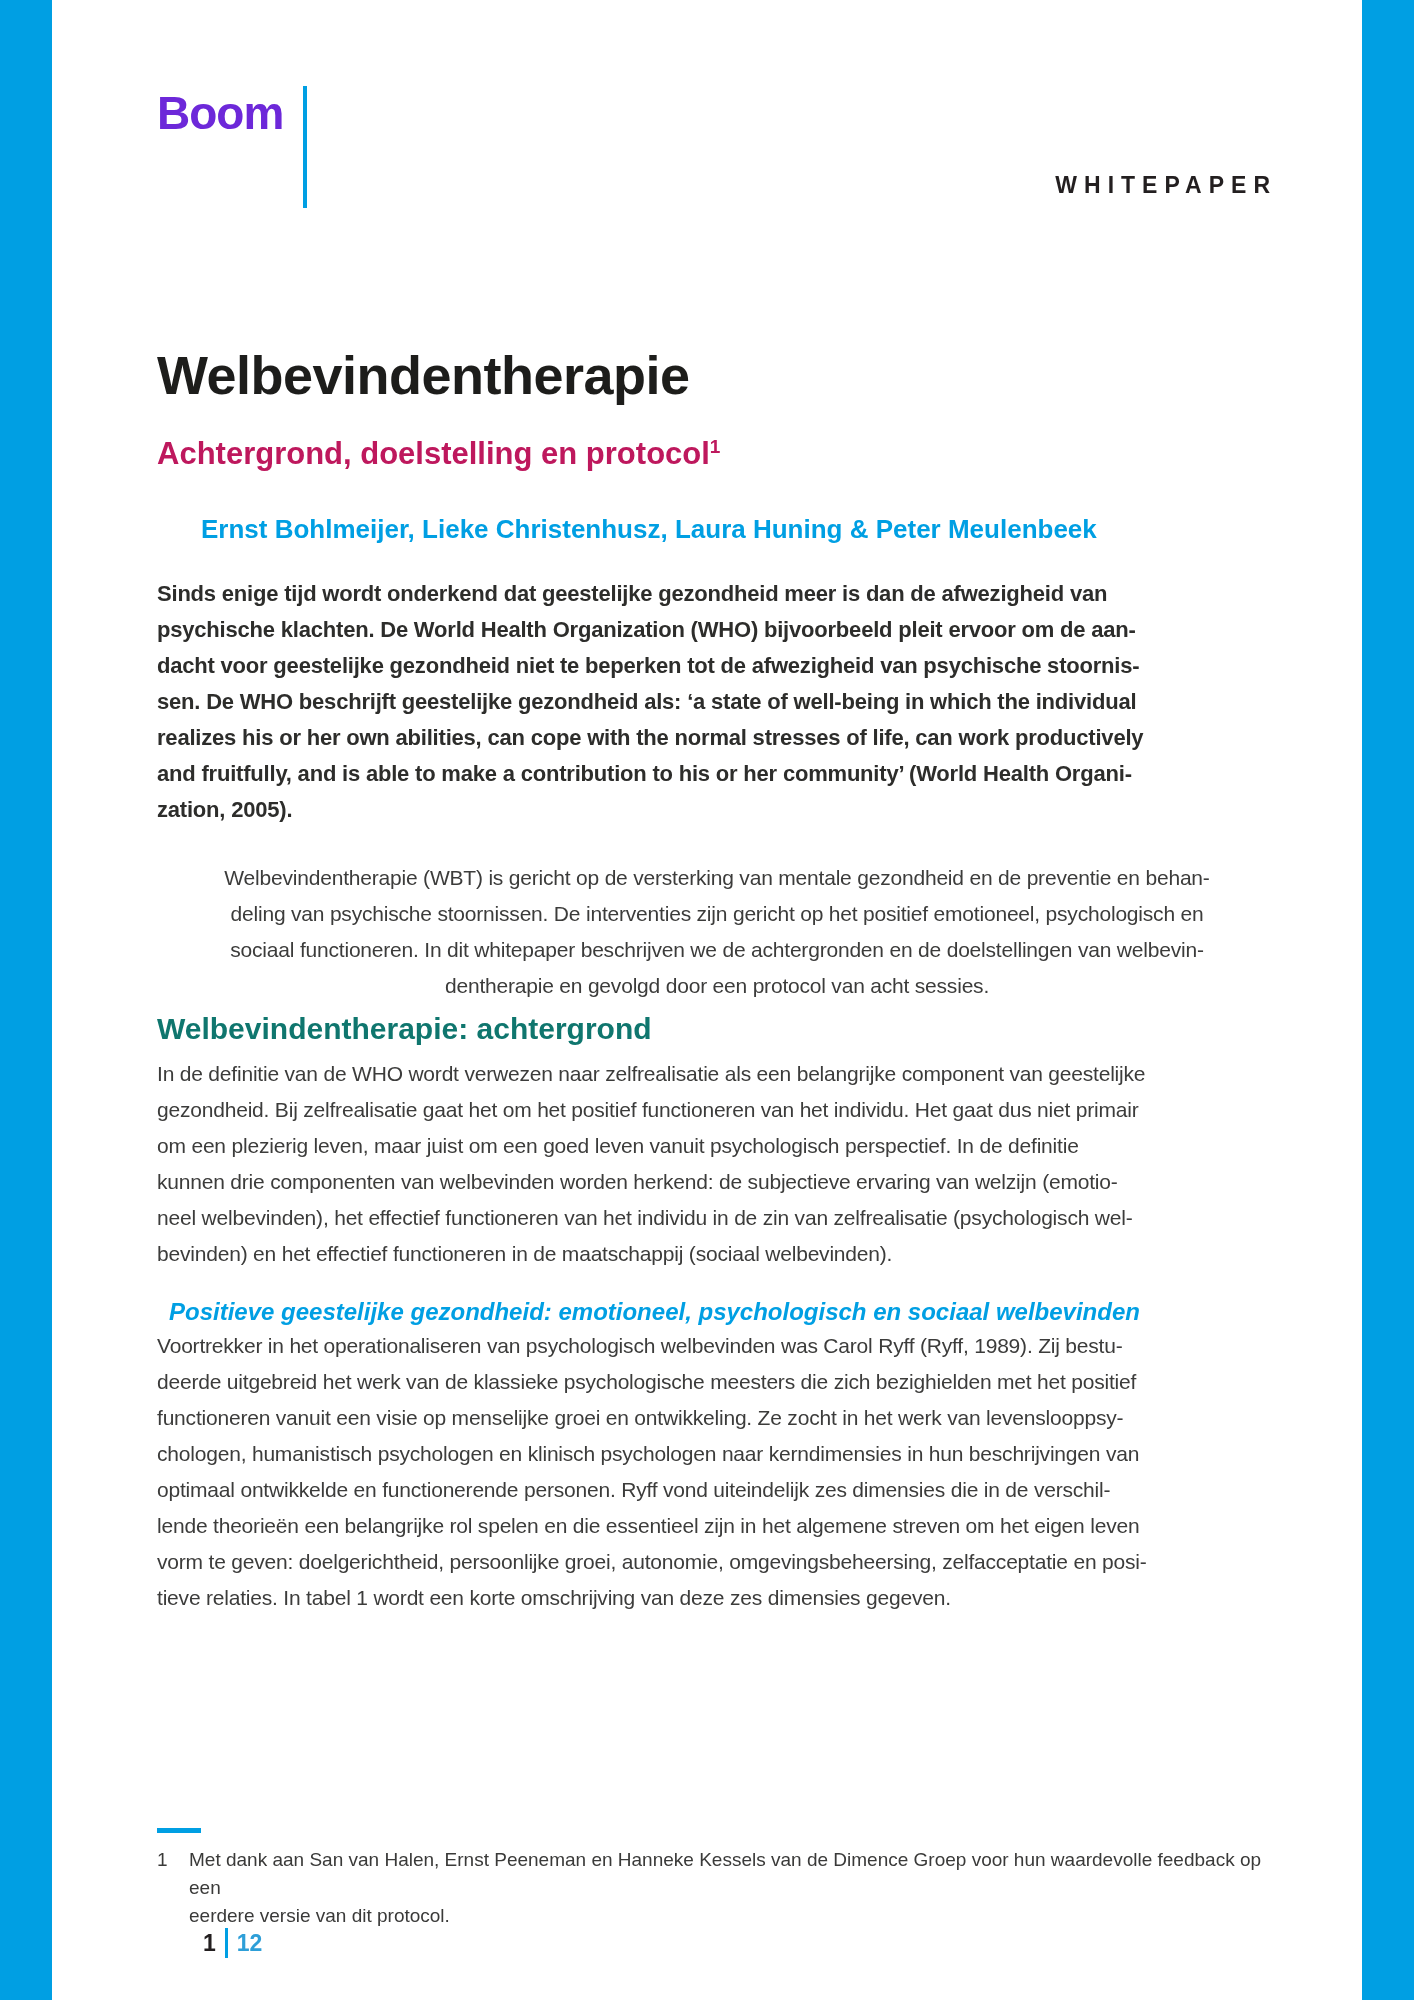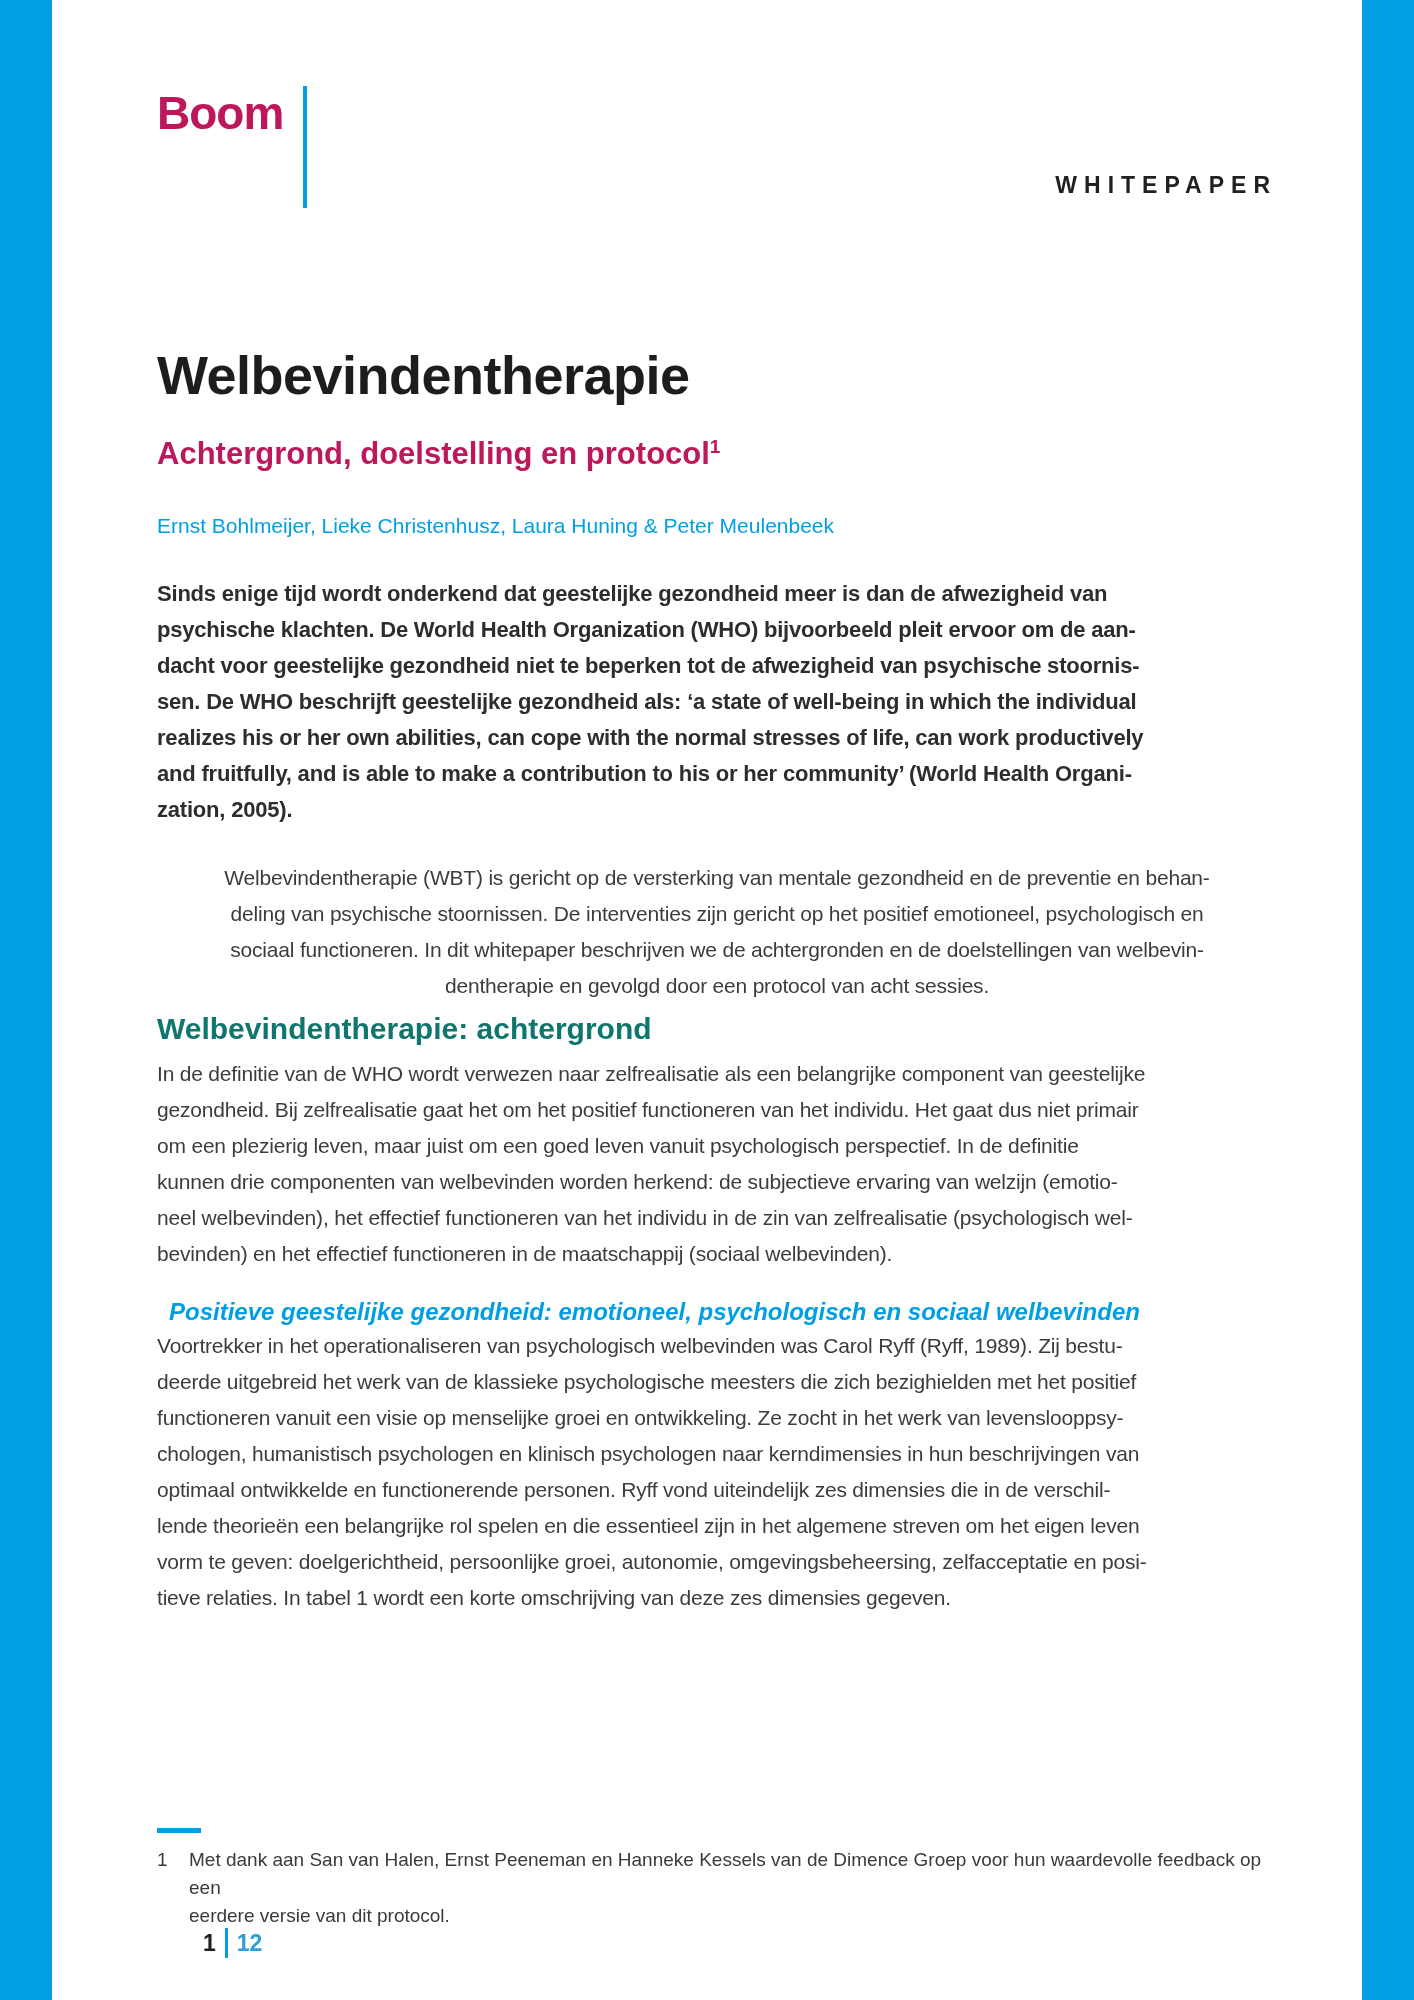--- a/index.html
+++ b/index.html
@@ -26,21 +26,21 @@
   .logo {
     position: absolute;
     left: 157px;
     top: 84px;
     display: flex;
     align-items: flex-start;
   }
   .logo-boom {
     font-size: 46px;
     font-weight: bold;
-    color: #be185d;
+    color: #6d28d9;
     line-height: 58px;
     letter-spacing: -1px;
   }
   .logo-divider {
     width: 4px;
     height: 122px;
     background: #009fe3;
     margin: 2px 18px 0 20px;
   }
   .logo-lines {
@@ -75,23 +75,24 @@
   .subtitle {
     top: 436px;
     font-size: 31px;
     font-weight: bold;
     color: #be185d;
     margin: 0;
   }
   .subtitle sup { font-size: 19px; }
   .authors {
     top: 514px;
-    font-size: 21px;
-    font-weight: normal;
+    font-size: 26px;
+    font-weight: bold;
     color: #009fe3;
+    margin-left: 44px;
   }
   .para {
     white-space: pre-line;
     font-size: 21px;
     line-height: 36px;
     letter-spacing: -0.2px;
     color: #3c3c3b;
   }
   .lead {
     top: 576px;

